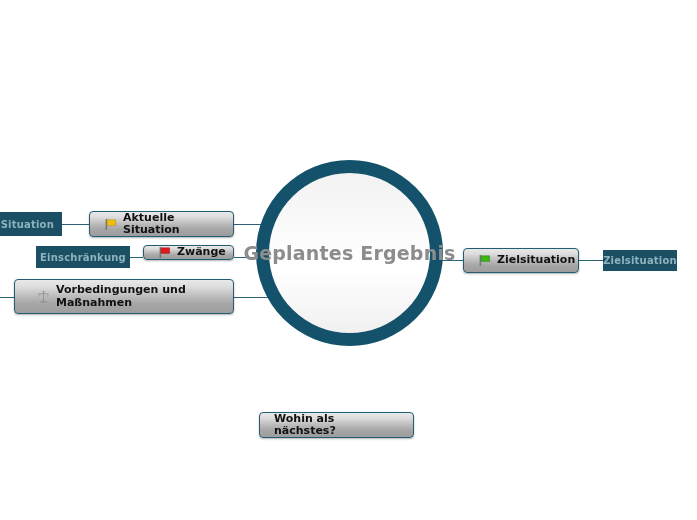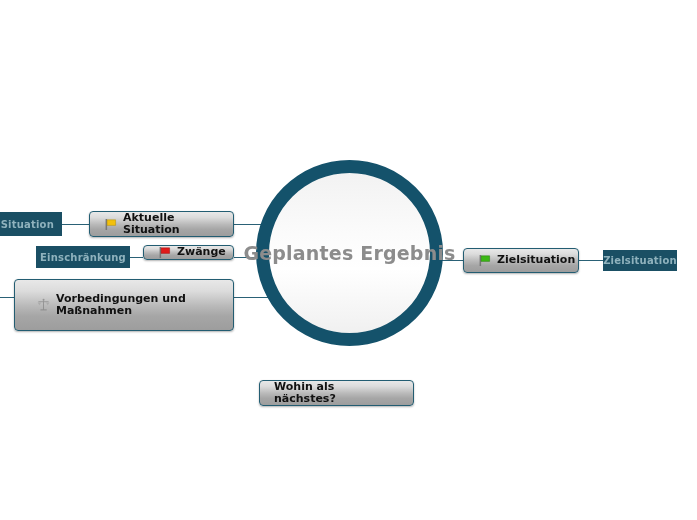--- a/index.html
+++ b/index.html
@@ -166,21 +166,21 @@
       <span class="flag">
         <svg viewBox="0 0 13 13" width="13" height="13">
           <rect x="1.6" y="1" width="1.5" height="11" fill="#777777"></rect>
           <path d="M3.1 1.8 L11.6 1.8 L11.6 7.4 L3.1 7.4 Z" fill="#e01b1b" stroke="#9c1010" stroke-width="0.5"></path>
         </svg>
       </span>
       <span class="pill-label">Zwänge</span>
     </span>
   </div>
 
-  <div class="pill" style="left:14px; top:279px; width:220px; height:52px;">
+  <div class="pill" style="left:14px; top:279px; width:220px; height:35px;">
     <span class="pill-inner" style="padding:0 10px 0 22px;">
       <span class="scale-icon">
         <svg viewBox="0 0 13 14" width="13" height="14">
           <rect x="6.1" y="2.4" width="0.9" height="9.4" fill="#6d6d6d"></rect>
           <rect x="3.4" y="11.4" width="6.3" height="1.0" fill="#6d6d6d"></rect>
           <rect x="1.4" y="3.3" width="10.2" height="0.9" fill="#6d6d6d"></rect>
           <circle cx="6.55" cy="1.7" r="1.0" fill="#6d6d6d"></circle>
           <path d="M0.6 4.4 L4.2 4.4 L2.4 7.2 Z" fill="#9b9b9b"></path>
           <path d="M8.9 4.4 L12.5 4.4 L10.7 7.2 Z" fill="#9b9b9b"></path>
         </svg>
@@ -195,19 +195,19 @@
       <span class="flag">
         <svg viewBox="0 0 13 13" width="13" height="13">
           <rect x="1.6" y="1" width="1.5" height="11" fill="#777777"></rect>
           <path d="M3.1 1.8 L11.6 1.8 L11.6 7.4 L3.1 7.4 Z" fill="#3cb815" stroke="#257a0c" stroke-width="0.5"></path>
         </svg>
       </span>
       <span class="pill-label">Zielsituation</span>
     </span>
   </div>
 
-  <div class="pill" style="left:259px; top:380px; width:155px; height:26px;">
+  <div class="pill" style="left:259px; top:412px; width:155px; height:26px;">
     <span class="pill-inner" style="justify-content:center;">
       <span class="pill-label">Wohin als nächstes?</span>
     </span>
   </div>
 
 </div>
 
 </body></html>

